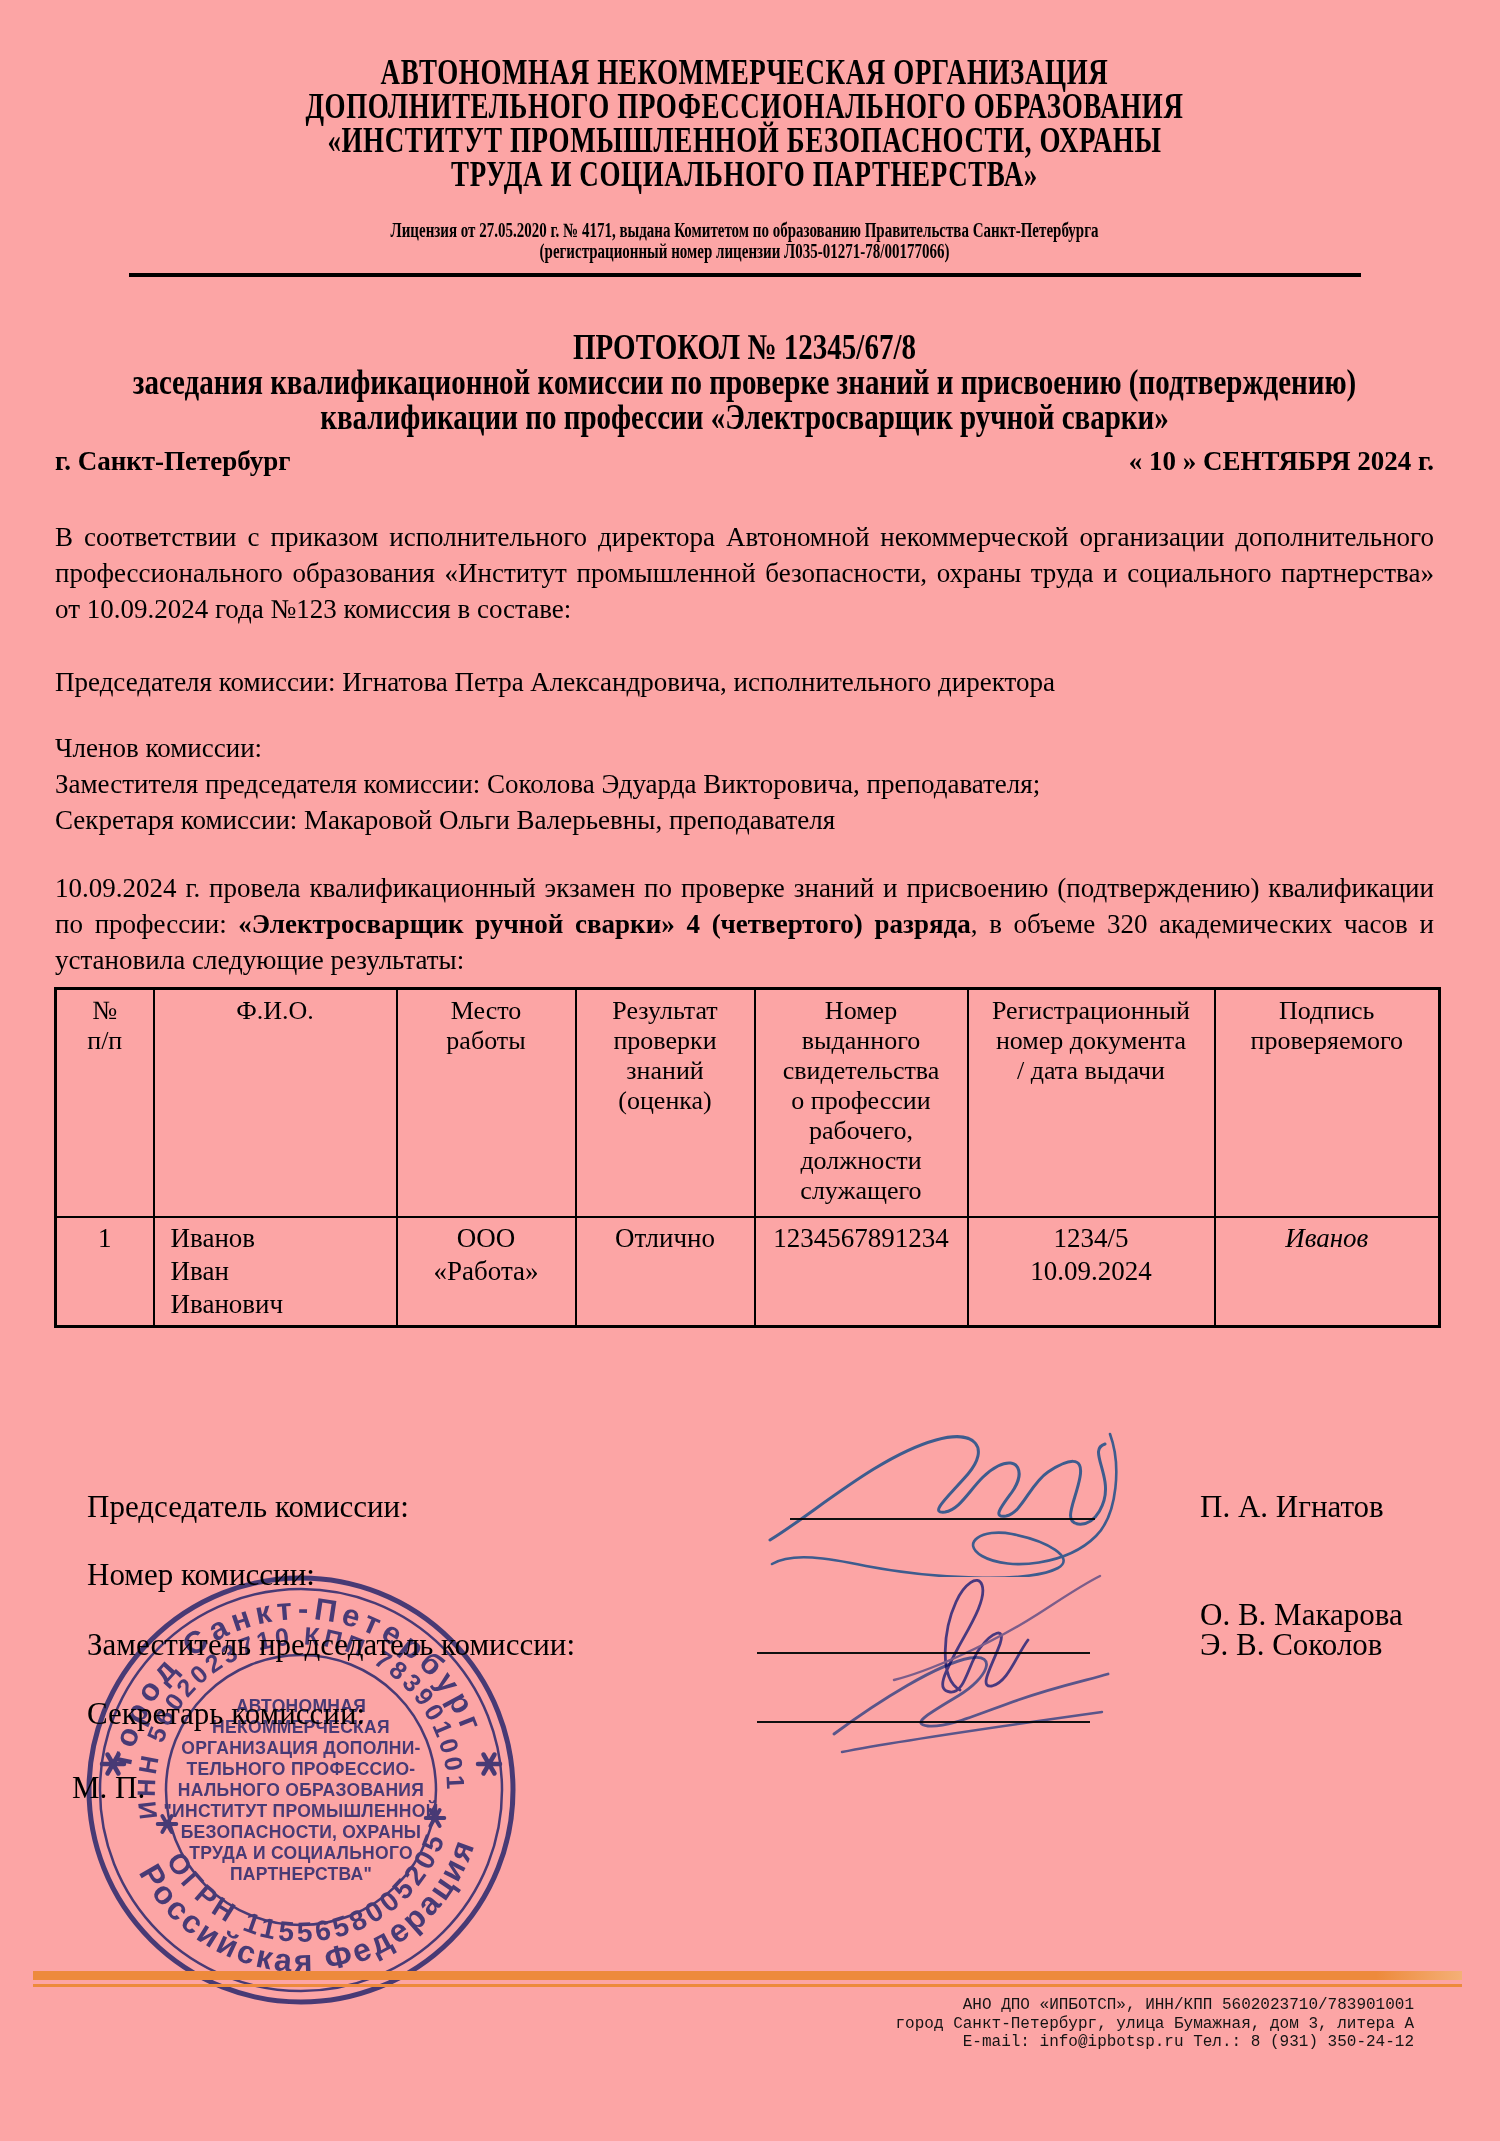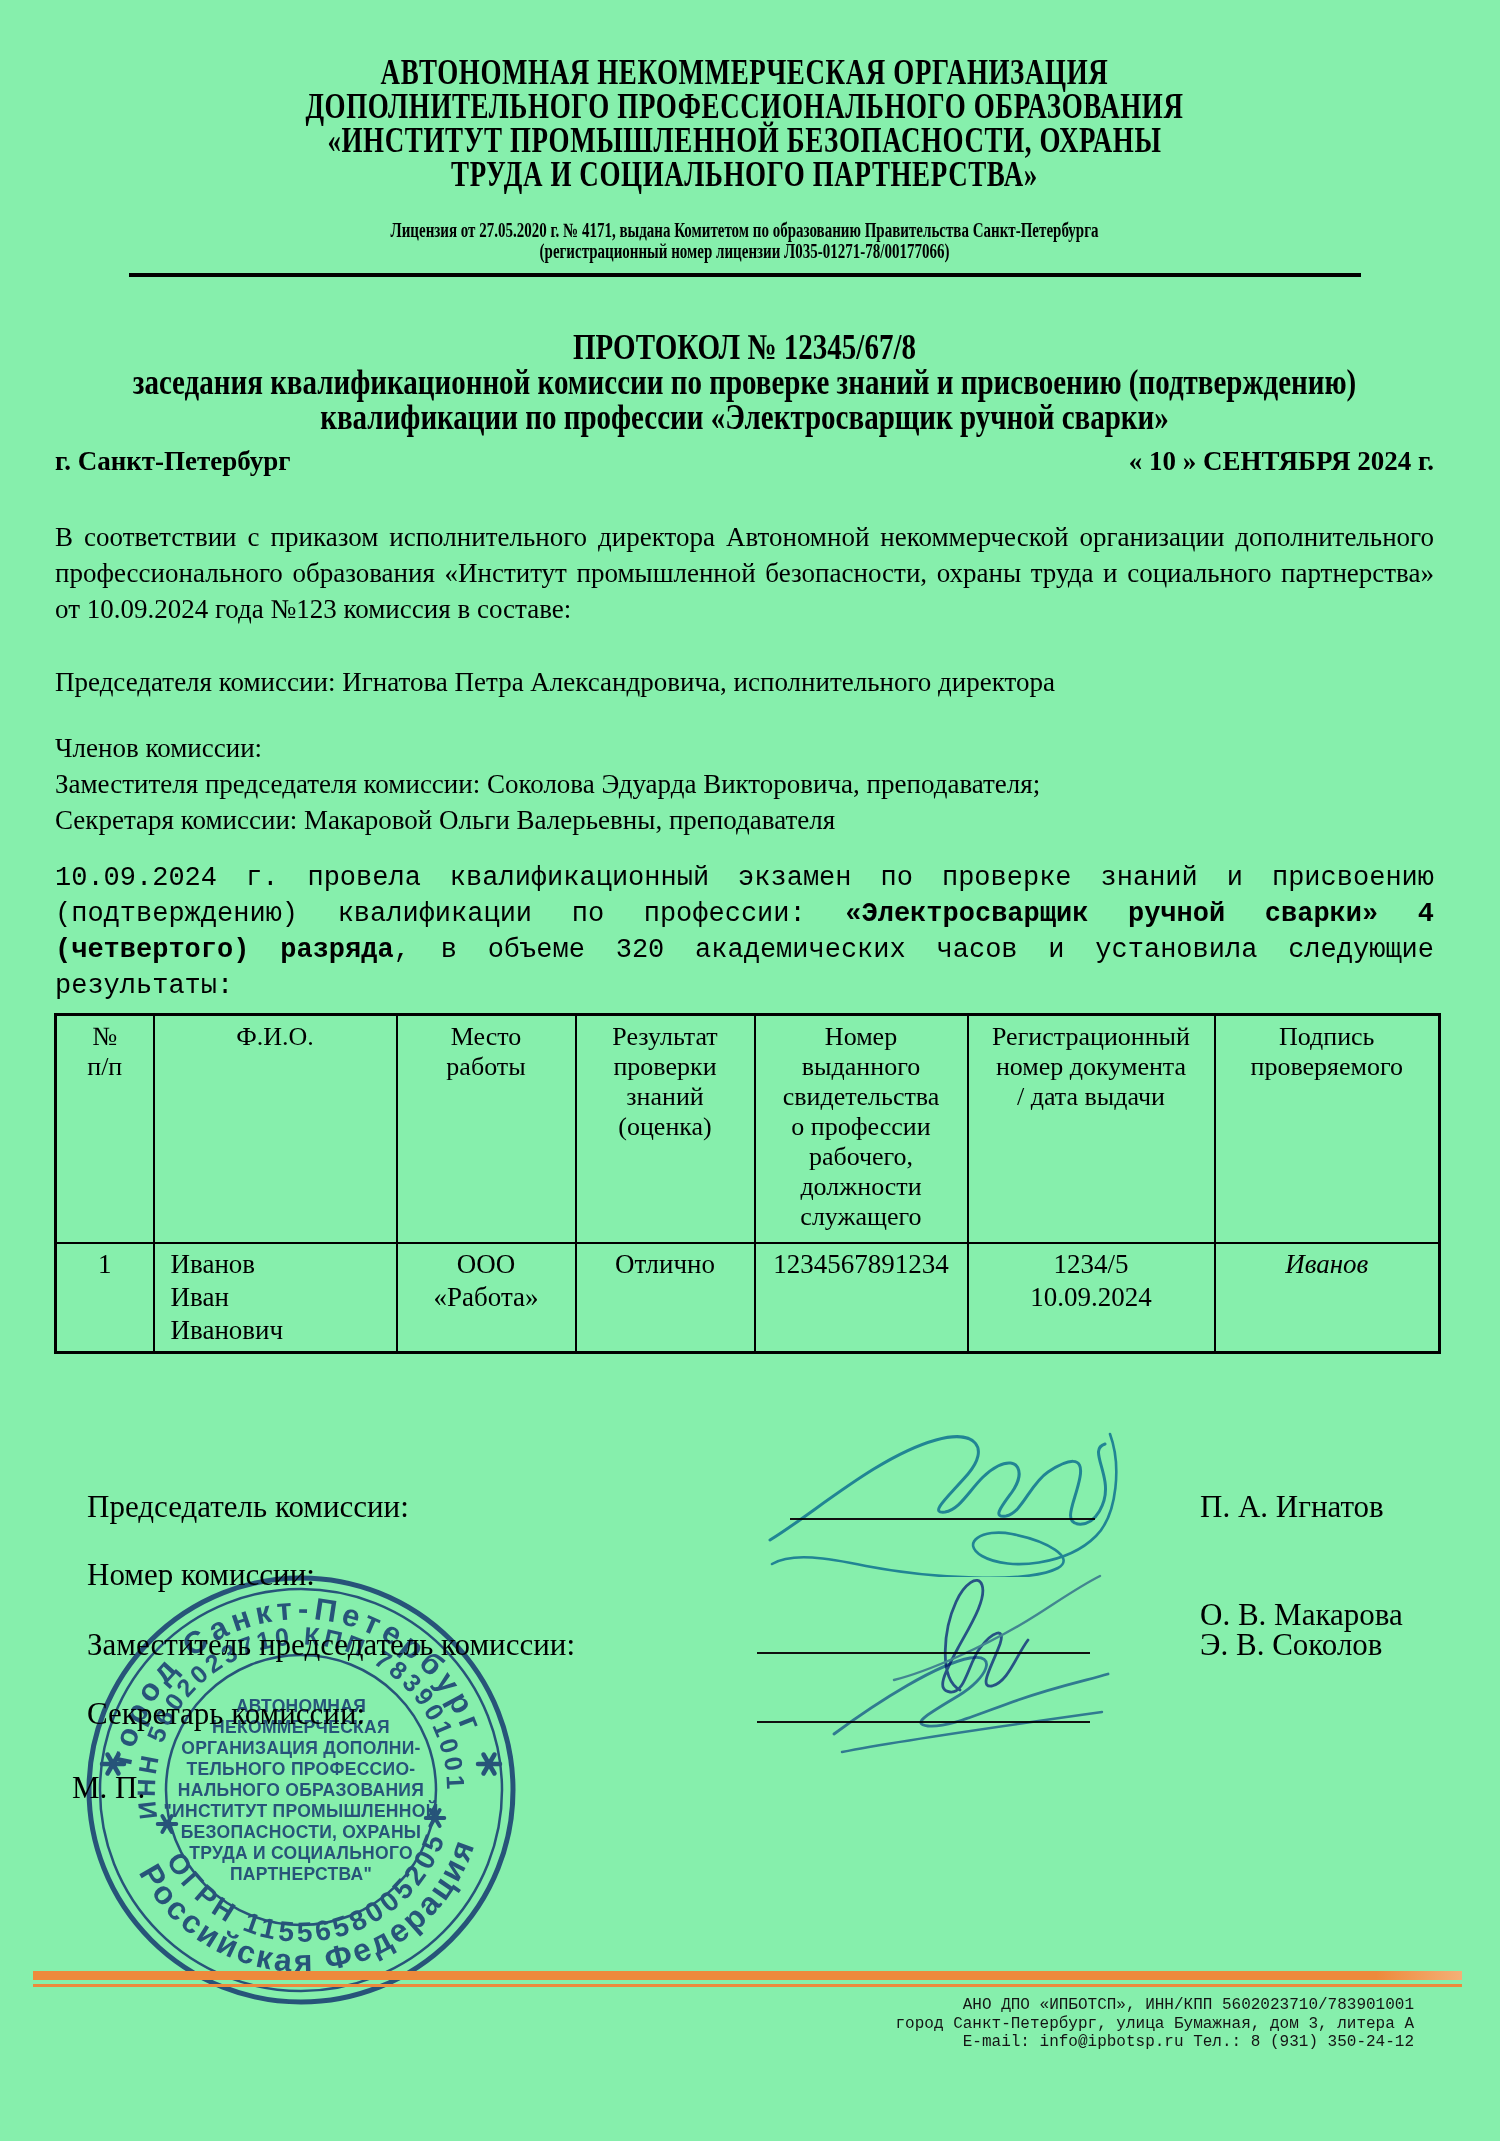--- a/index.html
+++ b/index.html
@@ -1,19 +1,19 @@
 <!DOCTYPE html>
 <html><head>
 <meta charset="utf-8">
 <style>
   * { margin:0; padding:0; box-sizing:border-box; }
   html,body { background:#ffffff; }
   .page {
     position:relative; width:1500px; height:2141px; margin:0 auto;
-    background:#86efac; color:#000; overflow:hidden;
+    background:#fca5a5; color:#000; overflow:hidden;
     font-family:"Liberation Serif","DejaVu Serif",serif;
   }
   .content { padding:55px 66px 0 55px; }
   .pre { white-space:pre-line; }
 
   .org-name {
     text-align:center; font-weight:bold; font-size:27px; line-height:25px;
     letter-spacing:.6px; transform:scaleY(1.36); transform-origin:50% 0;
     margin-bottom:36px;
   }
@@ -29,21 +29,21 @@
     transform:scaleY(1.25); transform-origin:50% 0;
     margin-top:52px; margin-bottom:21px;
   }
   .meta-row { display:flex; justify-content:space-between; align-items:baseline;
     margin-top:33px; font-weight:bold; font-size:27px; }
 
   .par { font-size:27px; line-height:36px; }
   .intro { margin-top:42px; text-align:justify; }
   .chairman-line { margin-top:37px; }
   .members-block { margin-top:30px; }
-  .exam-par { margin-top:22px; text-align:justify;font-family:Liberation Mono, monospace; }
+  .exam-par { margin-top:32px; text-align:justify; }
   .exam-par .bold { font-weight:bold; }
 
   table.results {
     border-collapse:collapse; table-layout:fixed;
     margin-top:9px; margin-left:-1px; width:1384px;
     border:3px solid #000;
   }
   .results td { border:2.5px solid #000; }
   .results tr.hdr td {
     text-align:center; vertical-align:top; font-size:26px; line-height:30px;

